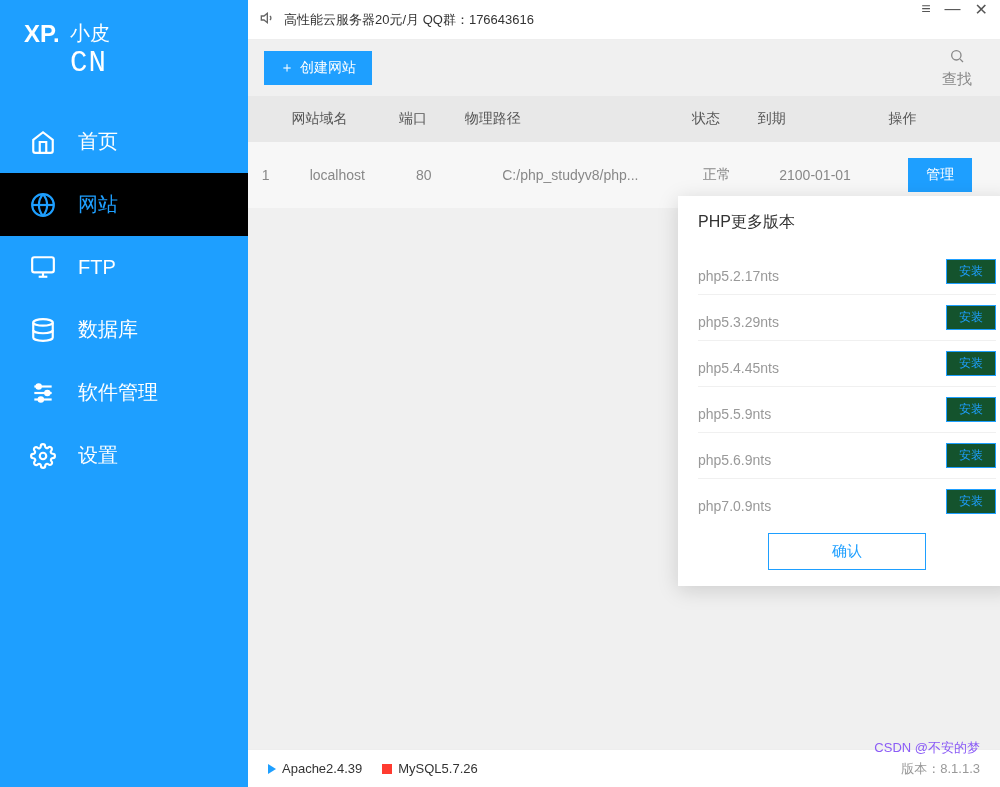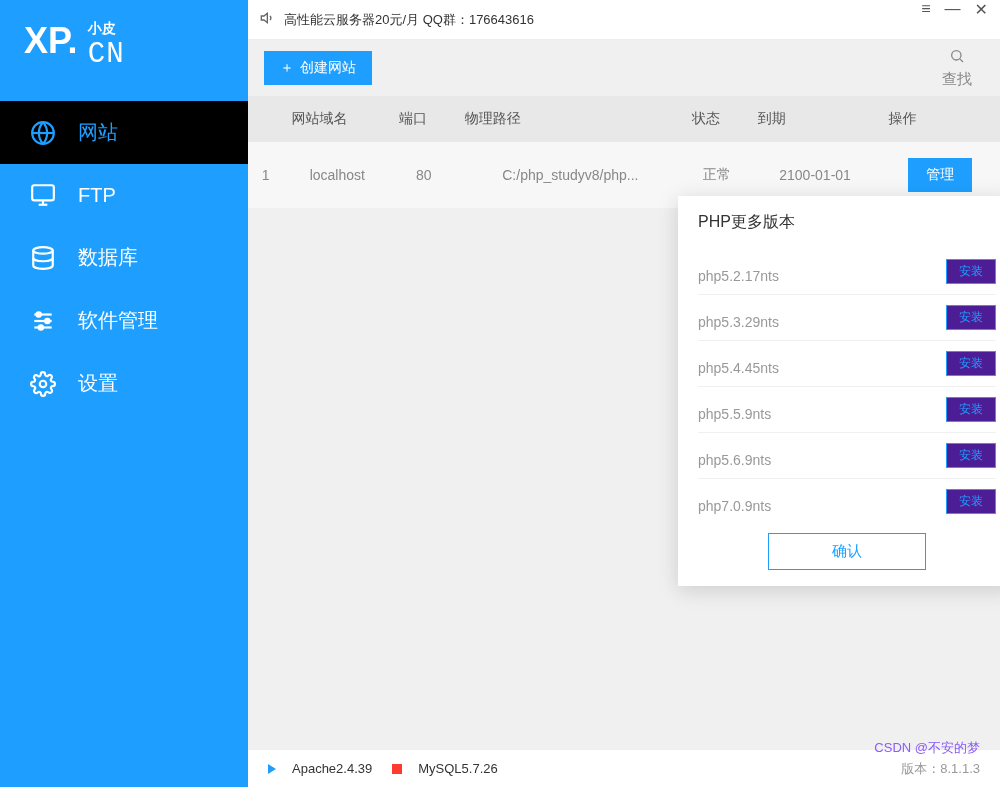--- a/index.html
+++ b/index.html
@@ -2,23 +2,23 @@
 <html><head>
 <meta charset="utf-8">
 <style>
 * { margin: 0; padding: 0; box-sizing: border-box; font-family: "Microsoft YaHei", Arial, sans-serif; }
 body { width: 1000px; height: 787px; overflow: hidden; background: #fff; position: relative; }
 .app { display: flex; width: 100%; height: 100%; }
 
 
 .sidebar { width: 248px; background: #1e9fff; color: #fff; display: flex; flex-direction: column; }
 .logo { padding: 20px 24px 30px; }
-.logo-xp { font-size: 36px; font-weight: bold; display: inline-block; vertical-align: top; }
+.logo-xp { font-size: 24px; font-weight: bold; display: inline-block; vertical-align: top; }
 .logo-sub { display: inline-block; margin-left: 6px; }
-.logo-cn1 { font-size: 14px; font-weight: bold; }
+.logo-cn1 { font-size: 20px; }
 .logo-cn2 { font-size: 29px; font-weight: 300; letter-spacing: 1px; font-family: Liberation Mono, monospace; }
 .nav { list-style: none; }
 .nav li { display: flex; align-items: center; padding: 18px 30px; font-size: 20px; cursor: pointer; }
 .nav li.active { background: #000000; color: #1e9fff; }
 .nav li .icon { width: 26px; height: 26px; margin-right: 22px; display: inline-flex; align-items: center; justify-content: center; }
 .nav li svg { width: 26px; height: 26px; }
 
 
 .main { flex: 1; display: flex; flex-direction: column; background: #f5f5f5; position: relative; }
 .titlebar { height: 40px; background: #fff; border-bottom: 1px solid #eee; display: flex; padding: 0 12px; font-size: 13px; color: #333; }
@@ -37,45 +37,54 @@
 td { padding: 16px 8px; text-align: center; color: #888; font-size: 14px; background: #f7f7f7; }
 .btn-manage { background: #1e9fff; color: #fff; border: none; padding: 8px 18px; cursor: pointer; font-size: 14px; }
 
 
 .modal { position: absolute; left: 430px; top: 196px; width: 338px; background: #fff; box-shadow: 0 4px 20px rgba(0,0,0,0.15); z-index: 10; }
 .modal-title { padding: 16px 20px; font-size: 16px; color: #333; }
 .modal-body { position: relative; padding: 0 20px; }
 .version-list { max-height: 268px; overflow: hidden; }
 .version-row { display: flex; align-items: flex-end; justify-content: space-between; padding: 10px 0; border-bottom: 1px solid #f0f0f0; }
 .version-row span { color: #999; font-size: 14px; }
-.btn-install { border: 1px solid #1e9fff; color: #1e9fff; background: #4c1d95; padding: 3px 12px; font-size: 12px; cursor: pointer; }
+.btn-install { border: 1px solid #1e9fff; color: #1e9fff; background: #14532d; padding: 3px 12px; font-size: 12px; cursor: pointer; }
 .modal-footer { padding: 16px; text-align: center; }
 .btn-confirm { border: 1px solid #1e9fff; color: #1e9fff; background: #fff; padding: 8px 63px; font-size: 15px; cursor: pointer; }
 
 
 .statusbar { height: 38px; background: #fff; border-top: 1px solid #eee; display: flex; align-items: center; padding: 0 20px; font-size: 13px; color: #333; gap: 20px; }
-.statusbar .svc { display: flex; align-items: center; gap: 16px; }
+.statusbar .svc { display: flex; align-items: center; gap: 6px; }
 .tri { width: 0; height: 0; border-top: 5px solid transparent; border-bottom: 5px solid transparent; border-left: 8px solid #1e9fff; }
 .sq { width: 10px; height: 10px; background: #ff3b30; }
 .statusbar .ver { margin-left: auto; color: #999; }
 .watermark { position: absolute; right: 20px; bottom: 30px; color: #8b5cf6; font-size: 13px; pointer-events: none; }
 </style>
 </head>
 <body>
 
 <div class="app">
   <aside class="sidebar">
     <div class="logo">
       <span class="logo-xp">XP.</span>
       <span class="logo-sub">
         <div class="logo-cn1">小皮</div>
         <div class="logo-cn2">CN</div>
       </span>
     </div>
     <ul class="nav" id="nav">
+        <li>
+          <span class="icon">
+            <svg viewBox="0 0 24 24" fill="none" stroke="currentColor" stroke-width="2">
+              <path d="M3 10l9-7 9 7v10a2 2 0 01-2 2H5a2 2 0 01-2-2V10z"></path>
+              <path d="M9 22V12h6v10"></path>
+            </svg>
+          </span>
+          <span>首页</span>
+        </li>
         <li class="active">
           <span class="icon">
             <svg viewBox="0 0 24 24" fill="none" stroke="currentColor" stroke-width="2">
               <circle cx="12" cy="12" r="10"></circle>
               <line x1="2" y1="12" x2="22" y2="12"></line>
               <path d="M12 2a15 15 0 010 20M12 2a15 15 0 000 20"></path>
             </svg>
           </span>
           <span>网站</span>
         </li>

